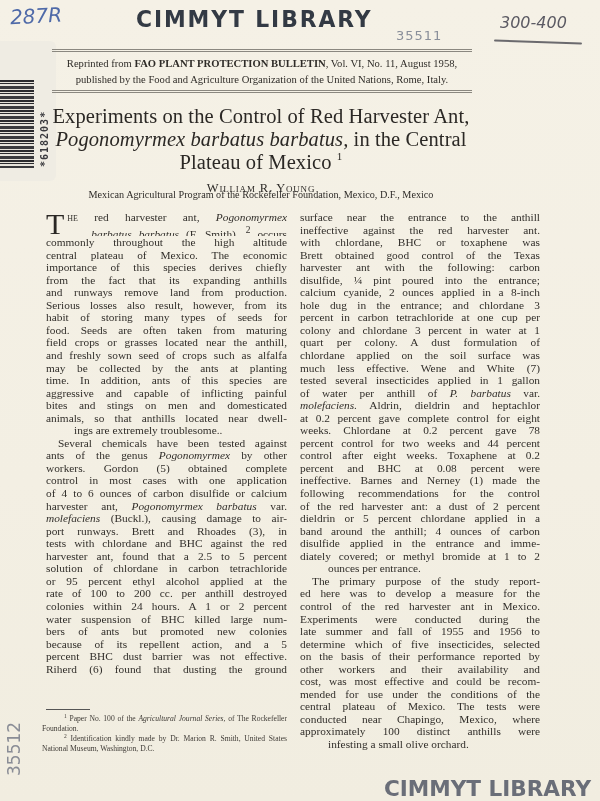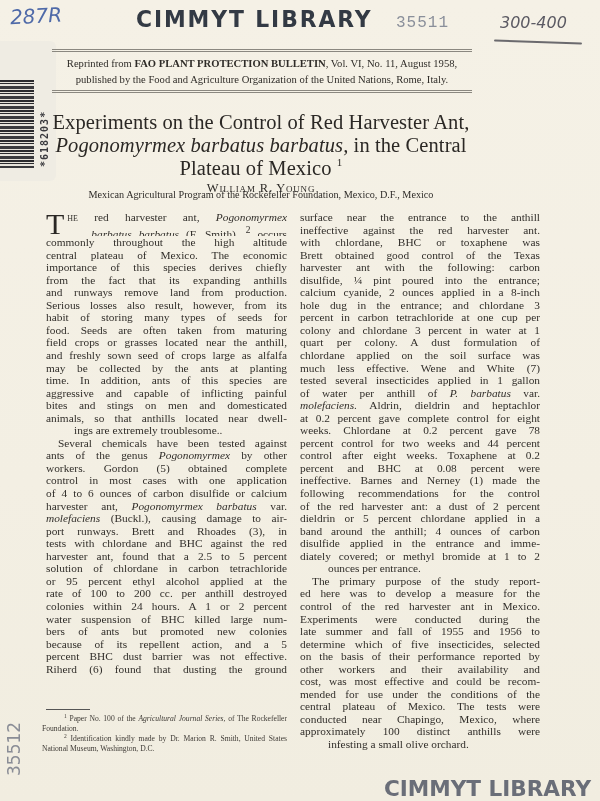--- a/index.html
+++ b/index.html
@@ -14,21 +14,21 @@
       position: absolute; left: 0; top: 0; width: 600px; height: 801px;
       background: linear-gradient(180deg, #f5f1e6 0%, #f3efe3 60%, #f1ede0 100%);
     }
     .hand {
       position: absolute;
       font-family: "DejaVu Sans", sans-serif;
       color: #4f6aa8;
       font-style: italic;
     }
     .handnote-topleft { left: 10px; top: 4px; font-size: 20px; letter-spacing: 0px; transform: rotate(-3deg); }
-    .handnote-num { left: 396px; top: 14px; font-size: 16px; color: #8a8f9a; font-style: normal; letter-spacing: 1px; font-family: Liberation Mono, monospace; }
+    .handnote-num { left: 396px; top: 28px; font-size: 13px; color: #8a8f9a; font-style: normal; letter-spacing: 1px; }
     .handnote-range { left: 500px; top: 13px; font-size: 16px; color: #5b5a63; font-style: italic; }
     .handnote-underline { position: absolute; left: 494px; top: 41px; width: 88px; height: 2px; background: #6b6a6e; transform: rotate(2deg); border-radius: 1px; }
     .handnote-bottomleft { left: 2px; top: 740px; font-size: 17px; color: #8a8d96; font-style: normal; transform: rotate(-90deg); transform-origin: left top; top: 776px; left: 4px; }
 
     .stamp-top {
       position: absolute; left: 136px; top: 6px;
       font-family: "DejaVu Sans", sans-serif; font-weight: bold;
       font-size: 23px; letter-spacing: 2px; color: #333a44;
       transform: scaleX(0.95); transform-origin: left;
     }
@@ -63,21 +63,21 @@
     .rule-2 { top: 90px; }
 
     .reprint {
       position: absolute; left: 52px; top: 56px; width: 420px;
       text-align: center; font-size: 10.6px; line-height: 16px; color: #2f2c28;
     }
     .reprint .line { display: block; white-space: nowrap; }
     .reprint b { font-weight: bold; text-align: center; }
 
     .title {
-      position: absolute; left: 48px; top: 111px; width: 426px;
+      position: absolute; left: 48px; top: 105px; width: 426px;
       text-align: center; font-size: 20.5px; line-height: 23px; color: #2b2825;
       letter-spacing: 0.1px;
     }
     .title .l { display: block; white-space: nowrap; }
     .title i { font-style: italic; }
     .title sup { font-size: 11px; vertical-align: 9px; line-height: 0; }
 
     .author {
       position: absolute; left: 48px; top: 181px; width: 426px; text-align: center;
       font-size: 12.5px; font-variant: small-caps; letter-spacing: 0.8px; color: #2e2b28;
@@ -152,21 +152,21 @@
         <span class="ln" style="padding-left: 24px;"><i>barbatus barbatus</i> (F. Smith), <sup>2</sup> occurs</span>
         <span class="ln">commonly throughout the high altitude</span>
         <span class="ln">central plateau of Mexico. The economic</span>
         <span class="ln">importance of this species derives chiefly</span>
         <span class="ln">from the fact that its expanding anthills</span>
         <span class="ln">and runways remove land from production.</span>
         <span class="ln">Serious losses also result, however, from its</span>
         <span class="ln">habit of storing many types of seeds for</span>
         <span class="ln">food. Seeds are often taken from maturing</span>
         <span class="ln">field crops or grasses located near the anthill,</span>
-        <span class="ln">and freshly sown seed of crops large as alfalfa</span>
+        <span class="ln">and freshly sown seed of crops such as alfalfa</span>
         <span class="ln">may be collected by the ants at planting</span>
         <span class="ln">time. In addition, ants of this species are</span>
         <span class="ln">aggressive and capable of inflicting painful</span>
         <span class="ln">bites and stings on men and domesticated</span>
         <span class="ln">animals, so that anthills located near dwell-</span>
         <span class="ln last">ings are extremely troublesome..</span>
         <span class="ln indent">Several chemicals have been tested against</span>
         <span class="ln">ants of the genus <i>Pogonomyrmex</i> by other</span>
         <span class="ln">workers. Gordon (5) obtained complete</span>
         <span class="ln">control in most cases with one application</span>

